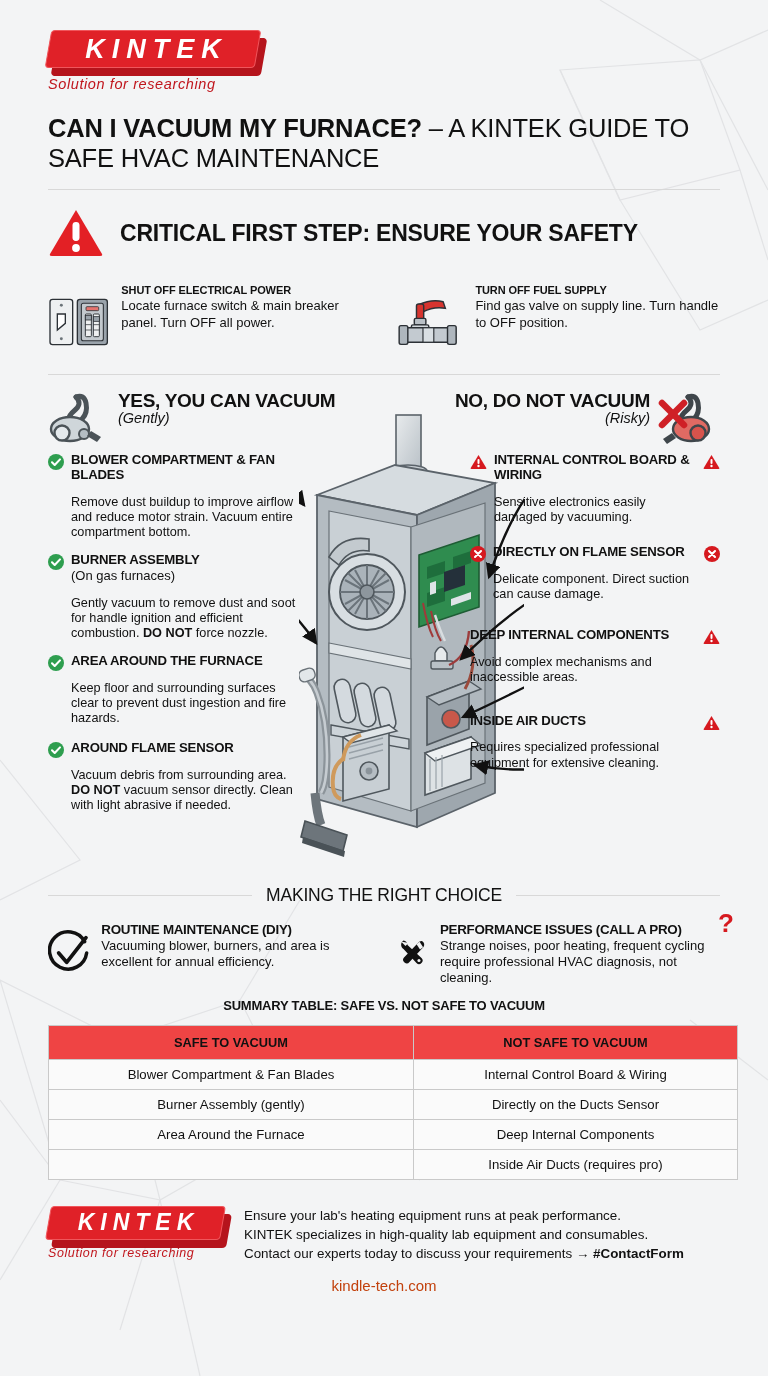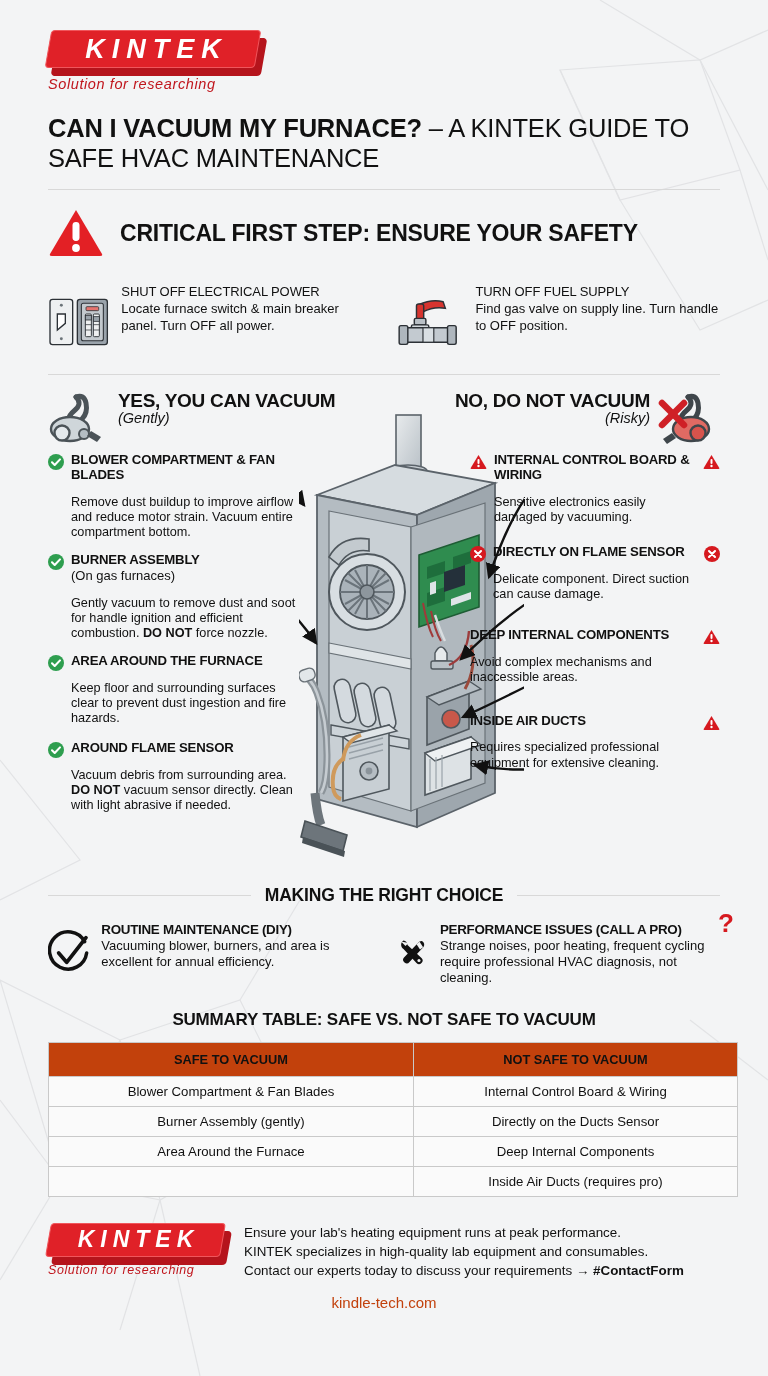--- a/index.html
+++ b/index.html
@@ -46,21 +46,21 @@
   h1.main-title .strong { font-weight:bold; }
 
   .rule { height:1px; background:#d8d8d8; margin:16px 0 0 0; }
 
   
   .safety-head { display:flex; align-items:center; gap:16px; margin-top:18px; }
   .safety-head h2 { font-size:23px; font-weight:bold; letter-spacing:-.2px; }
 
   .safety-grid { display:flex; gap:26px; margin-top:26px; }
   .safety-item { display:flex; gap:12px; flex:1; }
-  .safety-txt h3 { font-size:13px; font-weight:normal; letter-spacing:-.1px; }
+  .safety-txt h3 { font-size:11px; font-weight:bold; letter-spacing:-.1px; }
   .safety-txt p { font-size:13px; line-height:1.28; margin-top:2px; }
 
   
   .yn-head { display:flex; justify-content:space-between; margin-top:16px; align-items:center; }
   .yn-block { display:flex; align-items:flex-start; gap:8px; }
   .yn-label { text-align:left; }
   .yn-label.right { text-align:right; }
   .yn-label .t1 { font-size:19px; font-weight:bold; letter-spacing:-.3px; line-height:1.05; }
   .yn-label .t2 { font-size:14.5px; line-height:1.1;font-style:italic; }
 
@@ -76,34 +76,34 @@
   .pt h4 { font-size:13.2px; font-weight:bold; line-height:1.12; letter-spacing:-.2px; }
   .pt .sub { font-size:13px; line-height:1.18; }
   .pt p { font-size:12.7px; line-height:1.2; margin-top:12px; }
   .pt b { font-weight:bold; }
   .col.right .pt { position:relative; padding-right:26px; }
   .col.right .pt .ico-r { position:absolute; right:0; top:1px; }
 
   
   .choice-head { display:flex; align-items:center; gap:14px; margin-top:2px; }
   .choice-head .ln { flex:1; height:1px; background:#d8d8d8; }
-  .choice-head h2 { font-size:17.5px; font-weight:bold; letter-spacing:-.2px; }
+  .choice-head h2 { font-size:17.5px; font-weight:normal; letter-spacing:-.2px; }
 
   .choice-grid { display:flex; gap:26px; margin-top:16px; }
   .choice-item { display:flex; gap:12px; flex:1; }
   .choice-txt { position:relative; }
   .choice-txt h3 { font-size:13.4px; font-weight:bold; letter-spacing:-.3px; }
   .choice-txt p { font-size:13px; line-height:1.22; margin-top:1px; }
   .qmark { color:#d6191f; font-weight:bold; font-size:26px; position:absolute; right:-14px; top:-14px; }
 
   
-  .tbl-title { text-align:center; font-size:17px; font-weight:bold; margin-top:24px; letter-spacing:-.2px; }
+  .tbl-title { text-align:center; font-size:13px; font-weight:bold; margin-top:12px; letter-spacing:-.2px; }
   table { width:690px; margin:12px auto 0; border-collapse:collapse; }
   th, td { border:1px solid #c9c9c9; text-align:center; font-size:13.2px; padding:7px 4px; }
-  th { background:#c2410c; font-weight:bold; font-size:12.8px; padding:9px 4px; }
+  th { background:#ef4444; font-weight:bold; font-size:12.8px; padding:9px 4px; }
   td { background:#fafafa; }
 
   
   .footer { display:flex; gap:16px; align-items:flex-start; margin-top:26px; }
   .footer .logo-mark { width:180px; height:40px; }
   .footer .logo-shadow { width:175px; height:34px; }
   .footer .logo-plate { width:175px; height:34px; }
   .footer .logo-text { width:175px; height:34px; font-size:23px; letter-spacing:6px; text-indent:6px; }
   .footer .logo-tag { font-size:12.5px; }
   .footer-txt p { font-size:13.4px; line-height:1.42; }

